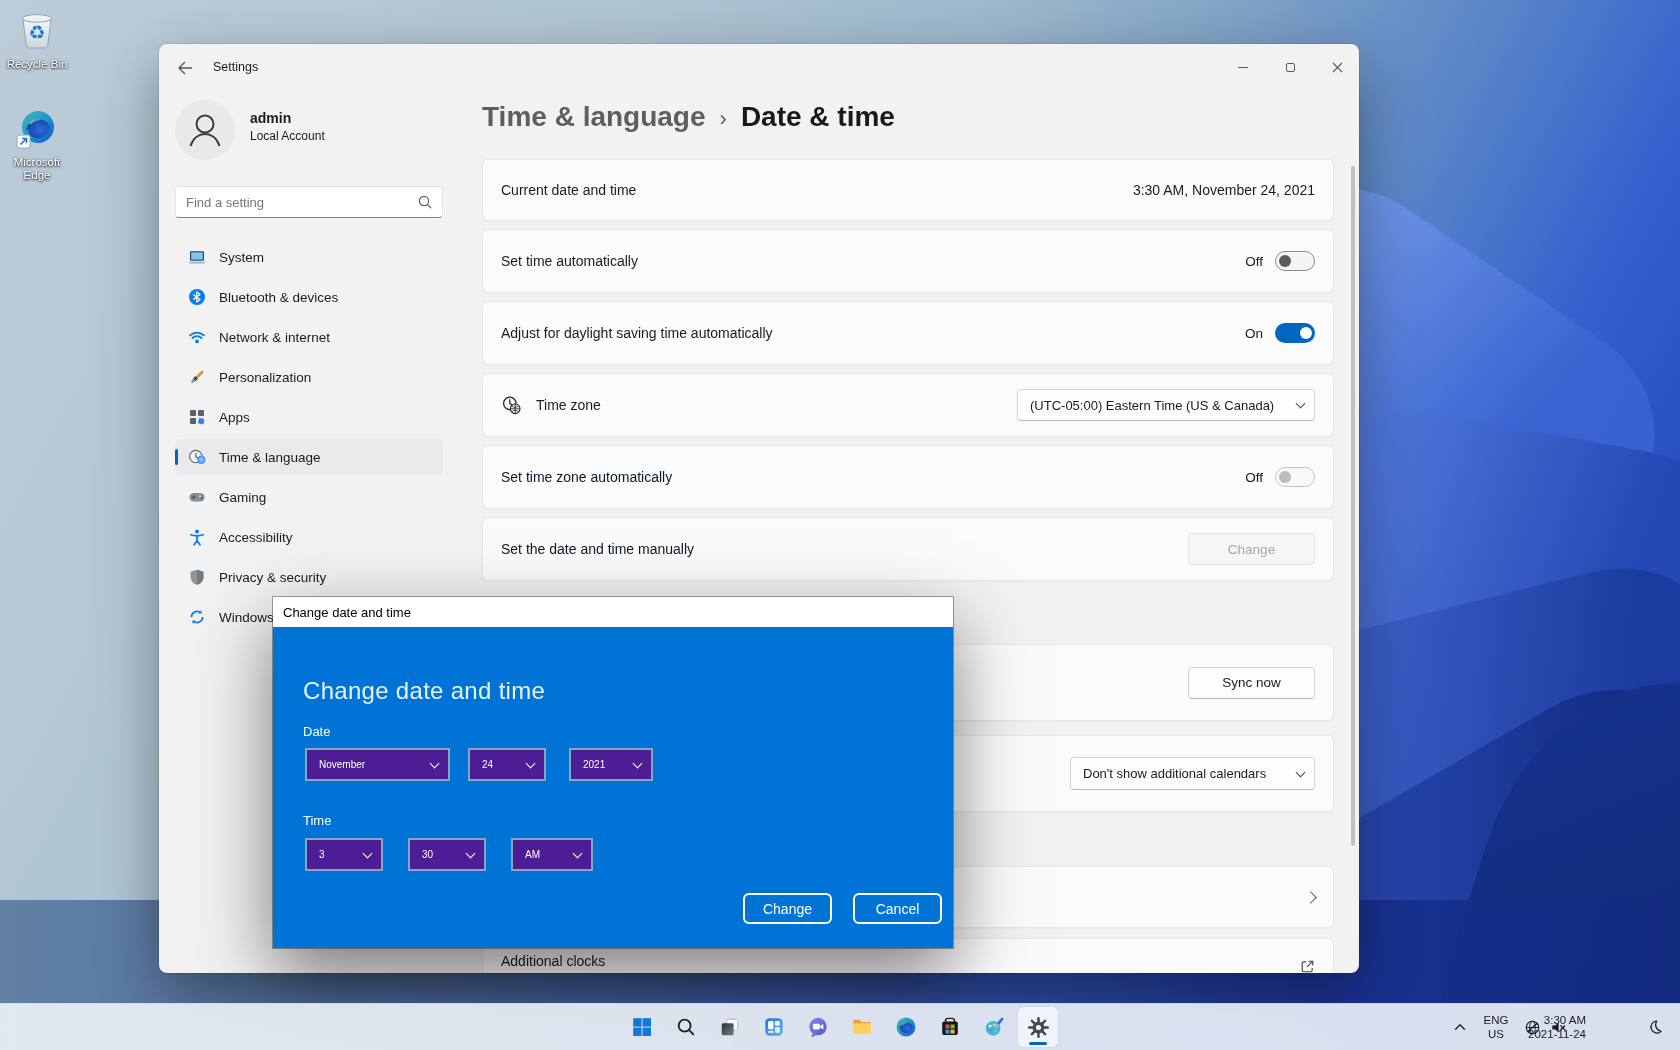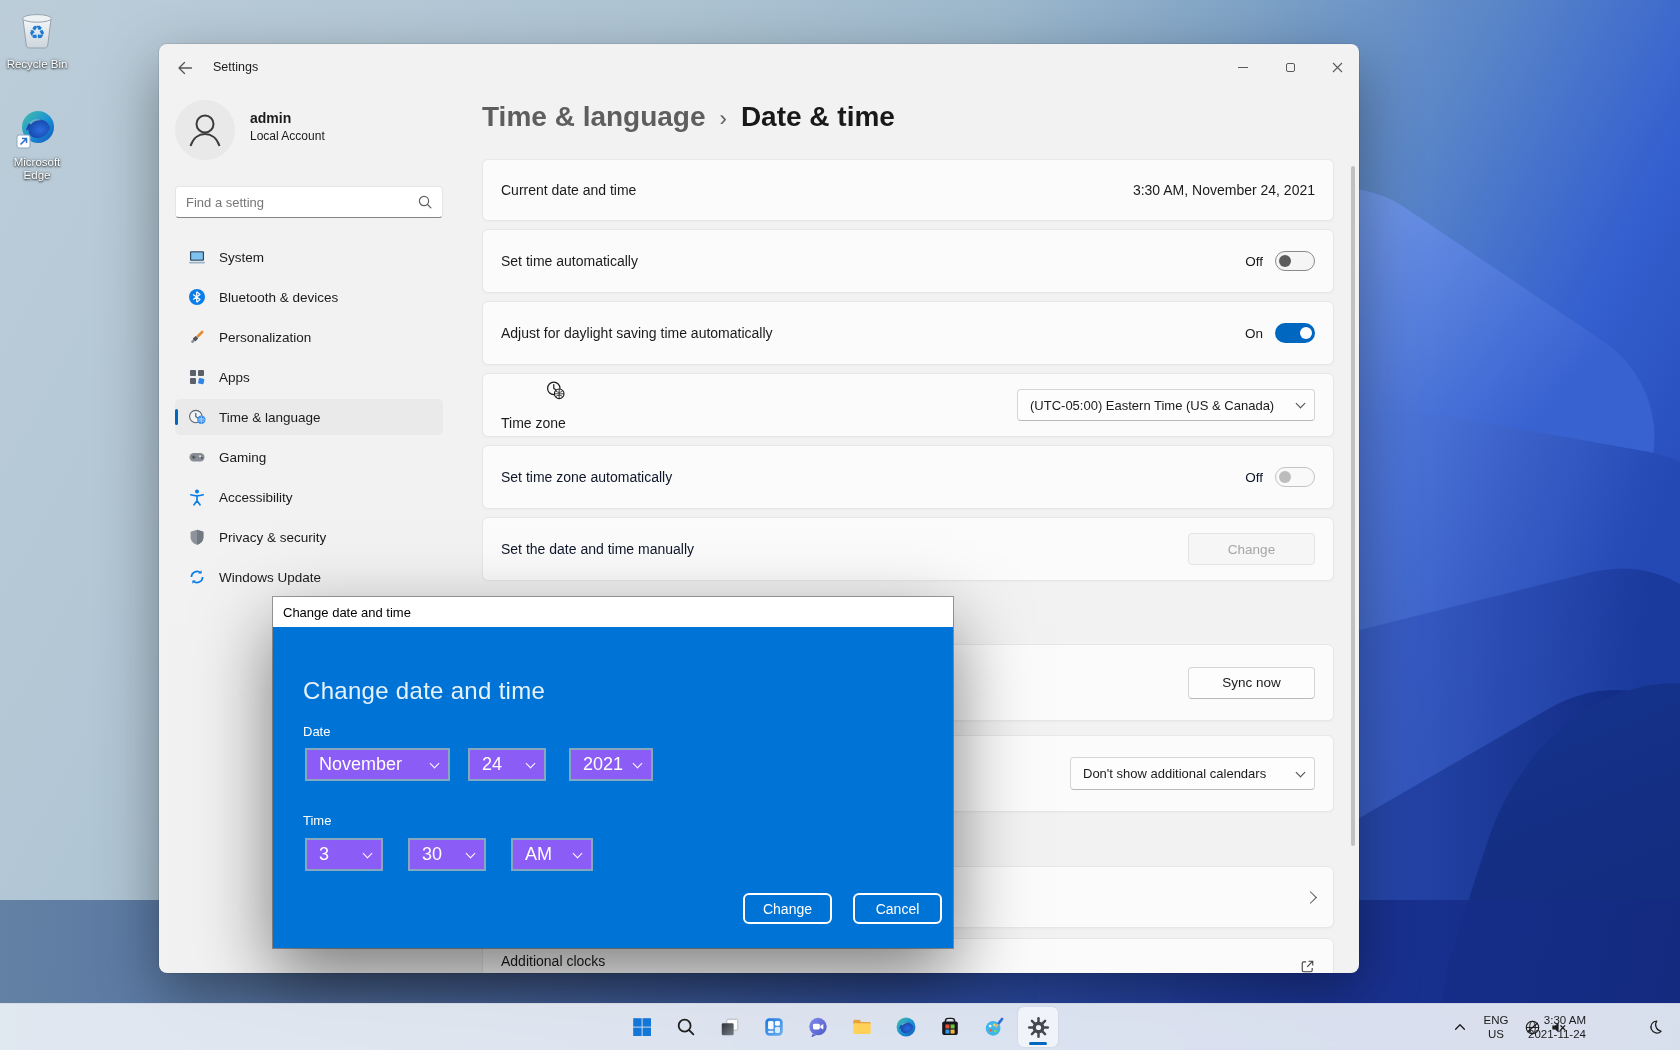--- a/index.html
+++ b/index.html
@@ -58,21 +58,21 @@
   .crumb .parent { color:#5e5e5e; }
   .crumb .sep { color:#5e5e5e; font-size:22px; font-weight:400; padding-top:3px; }
   .crumb .current { color:#191919; }
   .card { position:absolute; left:323px; width:852px; background:#fbfbfb; border:1px solid #e7e7e7; border-radius:6px;
           display:flex; align-items:center; justify-content:space-between; padding:0 18px; box-shadow:0 1px 2px rgba(0,0,0,.03); }
   .card .lab { font-size:14px; color:#1b1b1b; }
   .card .val { font-size:14px; color:#1b1b1b; }
   .card .lab.dis, .card .state.dis { color:#0f172a; }
   .rgt { display:flex; align-items:center; gap:12px; }
   .state { font-size:13.5px; }
-  .lft { display:flex; align-items:flex-end; gap:14px;flex-direction:column; }
+  .lft { display:flex; align-items:center; gap:14px; }
 
   .toggle { position:relative; width:40px; height:20px; border-radius:10px; }
   .toggle.off { background:#f5f5f5; border:1px solid #8a8a8a; }
   .toggle.off .knob { position:absolute; left:3px; top:3px; width:12px; height:12px; border-radius:50%; background:#5c5c5c; }
   .toggle.on { background:#0067c0; }
   .toggle.on .knob { position:absolute; right:3px; top:4px; width:12px; height:12px; border-radius:50%; background:#fff; }
   .toggle.dis { border-color:#c3c3c3; background:#f9f9f9; }
   .toggle.dis .knob { background:#bcbcbc; }
 
   .wbtn { height:32px; border-radius:4px; background:#fdfdfd; border:1px solid #d5d5d5; border-bottom-color:#b9b9b9;
@@ -85,22 +85,22 @@
   .scroll-thumb { position:absolute; left:1192px; top:122px; width:4px; height:680px; background:#c1c1c1; border-radius:2px; }
 
   
   .dlg { position:absolute; left:273px; top:597px; width:680px; height:351px; z-index:5;
          box-shadow:0 28px 70px rgba(0,0,0,.5), 0 0 0 1px rgba(60,60,60,.45); background:#fff; }
   .dlg-titlebar { height:30px; background:#fff; display:flex; align-items:center; padding-left:10px; }
   .dlg-titlebar span { font-size:13px; color:#000; }
   .dlg-body { position:relative; height:321px; background:#0074d6; }
   .dlg-heading { position:absolute; left:30px; top:50px; font-size:24px; font-weight:300; color:#e8f2fb; letter-spacing:.3px; }
   .dlg-lab { position:absolute; font-size:13px; color:#fff; }
-  .dsel { position:absolute; height:33px; background:#8b5cf6; border:2px solid #86a7c0; color:#fff;
-          display:flex; align-items:center; justify-content:space-between; padding:0 10px 0 12px; font-size:18px; }
+  .dsel { position:absolute; height:33px; background:#4c1d95; border:2px solid #86a7c0; color:#fff;
+          display:flex; align-items:center; justify-content:space-between; padding:0 10px 0 12px; font-size:10px; }
   .dsel .wchev { width:7px; height:7px; border-right:1.6px solid #fff; border-bottom:1.6px solid #fff; transform:rotate(45deg); margin-top:-3px; }
   .dbtn { position:absolute; height:31px; width:89px; background:transparent; border:2px solid #fff; border-radius:6px;
           color:#fff; font-size:14px; display:flex; align-items:center; justify-content:center; font-family:"Liberation Sans", sans-serif; }
 
   
   .taskbar { position:absolute; left:0; bottom:0; width:1680px; height:47px; z-index:10;
              background:rgba(238,243,248,.9); border-top:1px solid rgba(0,0,0,.05); backdrop-filter:blur(8px); }
   .tb-center { position:absolute; left:50%; transform:translateX(-50%); top:3px; display:flex; gap:4px; }
   .tb-app { position:relative; width:40px; height:40px; border-radius:6px; display:flex; align-items:center; justify-content:center; }
   .tb-app.active { background:rgba(255,255,255,.6); box-shadow:0 0 2px rgba(0,0,0,.12); }
@@ -207,20 +207,28 @@
       </div>
       <div class="nav-item">
         <svg class="icn" viewBox="0 0 18 18">
           <circle cx="9" cy="9" r="8" fill="#0a7de8"></circle>
           <path d="M8.7 3.8v10.4M8.7 3.8l3.3 2.6-6.8 5.2M8.7 14.2l3.3-2.6-6.8-5.2" stroke="#fff" stroke-width="1.2" fill="none" stroke-linejoin="round"></path>
         </svg>
         <span class="nlabel">Bluetooth &amp; devices</span>
       </div>
       <div class="nav-item">
         <svg class="icn" viewBox="0 0 18 18">
+          <path d="M2 7.4c4-3.7 10-3.7 14 0" stroke="#0a7de8" stroke-width="1.9" fill="none" stroke-linecap="round"></path>
+          <path d="M4.4 10c2.7-2.4 6.5-2.4 9.2 0" stroke="#0a7de8" stroke-width="1.9" fill="none" stroke-linecap="round"></path>
+          <circle cx="9" cy="13.4" r="1.9" fill="#0a7de8"></circle>
+        </svg>
+        <span class="nlabel">Network &amp; internet</span>
+      </div>
+      <div class="nav-item">
+        <svg class="icn" viewBox="0 0 18 18">
           <g transform="rotate(45 9 9)">
             <rect x="7.8" y="0.5" width="2.6" height="8.6" rx="1.3" fill="#e78a33"></rect>
             <rect x="7.2" y="9" width="3.8" height="4.6" rx="1" fill="#51555a"></rect>
             <rect x="7.8" y="13.2" width="2.6" height="3.6" rx="1.2" fill="#8d9298"></rect>
           </g>
         </svg>
         <span class="nlabel">Personalization</span>
       </div>
       <div class="nav-item">
         <svg class="icn" viewBox="0 0 18 18">

